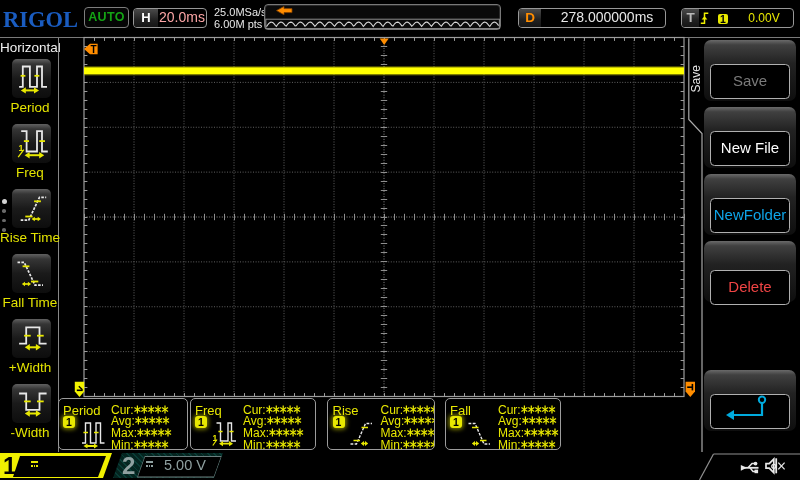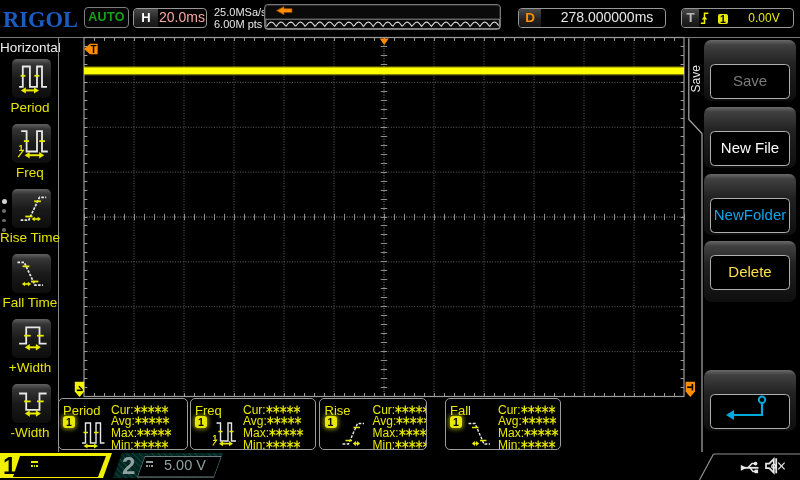--- a/index.html
+++ b/index.html
@@ -130,21 +130,21 @@
 <div style="position:absolute;left:2.3px;top:209.3px;width:3.6px;height:3.6px;border-radius:50%;background:#696969"></div>
 <div style="position:absolute;left:2.3px;top:218.8px;width:3.6px;height:3.6px;border-radius:50%;background:#696969"></div>
 <div style="position:absolute;left:2.3px;top:228.3px;width:3.6px;height:3.6px;border-radius:50%;background:#696969"></div>
 <div class="mbtn" style="top:40px"></div>
 <div class="mlab" style="top:63.5px;color:#7b7b7b">Save</div>
 <div class="mbtn" style="top:107px"></div>
 <div class="mlab" style="top:130.5px;color:#ffffff">New File</div>
 <div class="mbtn" style="top:174px"></div>
 <div class="mlab" style="top:197.5px;color:#0ea5e9">NewFolder</div>
 <div class="mbtn" style="top:241px"></div>
-<div class="mlab" style="top:255px;color:#fde047">Delete</div>
+<div class="mlab" style="top:270px;color:#ef4444">Delete</div>
 <div class="mbtn" style="top:370px"></div>
 <div class="mlab" style="top:393.5px"></div>
 <div class="mbox" style="left:57.5px;width:130px">
 <div class="mtitle">Period</div>
 <div class="mbadge">1</div>
 <svg style="position:absolute;left:21px;top:20px" width="26" height="31" viewBox="0 0 26 31">
       <path d="M2 24 H5.5 V4 H10.5 V24 H16 V4 H20.5 V24 H24.5" fill="none" stroke="#e8e8e8" stroke-width="1.4"></path>
 <line x1="3.4" y1="13.5" x2="8" y2="13.5" stroke="#e8e800" stroke-width="1.5"></line>
 <line x1="14" y1="13.5" x2="18.6" y2="13.5" stroke="#e8e800" stroke-width="1.5"></line>
 <line x1="6.5" y1="27" x2="15" y2="27" stroke="#e8e800" stroke-width="1.8"></line>
@@ -375,21 +375,21 @@
           <line x1="21.1" y1="3.5" x2="27.1" y2="7.5"></line>
           <line x1="21.1" y1="7.5" x2="27.1" y2="3.5"></line>
         </g>
         <g stroke="#e8e800" stroke-width="1.25">
           <line x1="31" y1="1.5" x2="31" y2="9.5"></line>
           <line x1="28" y1="3.5" x2="34" y2="7.5"></line>
           <line x1="28" y1="7.5" x2="34" y2="3.5"></line>
         </g>
       </svg></div>
 </div>
-<div class="mbox" style="left:319px;width:108px">
+<div class="mbox" style="left:327px;width:108px">
 <div class="mtitle">Rise</div>
 <div class="mbadge">1</div>
 <svg style="position:absolute;left:21px;top:20px" width="26" height="31" viewBox="0 0 26 31">
       <path d="M1.5 25 H7.5 L16.5 4.5 H23" fill="none" stroke="#e8e8e8" stroke-width="1.4" stroke-dasharray="2.8 1.4"></path>
 <line x1="4.5" y1="21.5" x2="11" y2="21.5" stroke="#e8e800" stroke-width="1.5"></line>
 <line x1="12.5" y1="8.5" x2="19" y2="8.5" stroke="#e8e800" stroke-width="1.5"></line>
 <line x1="14" y1="24.5" x2="17" y2="24.5" stroke="#e8e800" stroke-width="1.6"></line>
 <polygon points="15,22 15,27 11.8,24.5" fill="#e8e800"></polygon>
 <polygon points="16,22 16,27 19.2,24.5" fill="#e8e800"></polygon>
     </svg>

